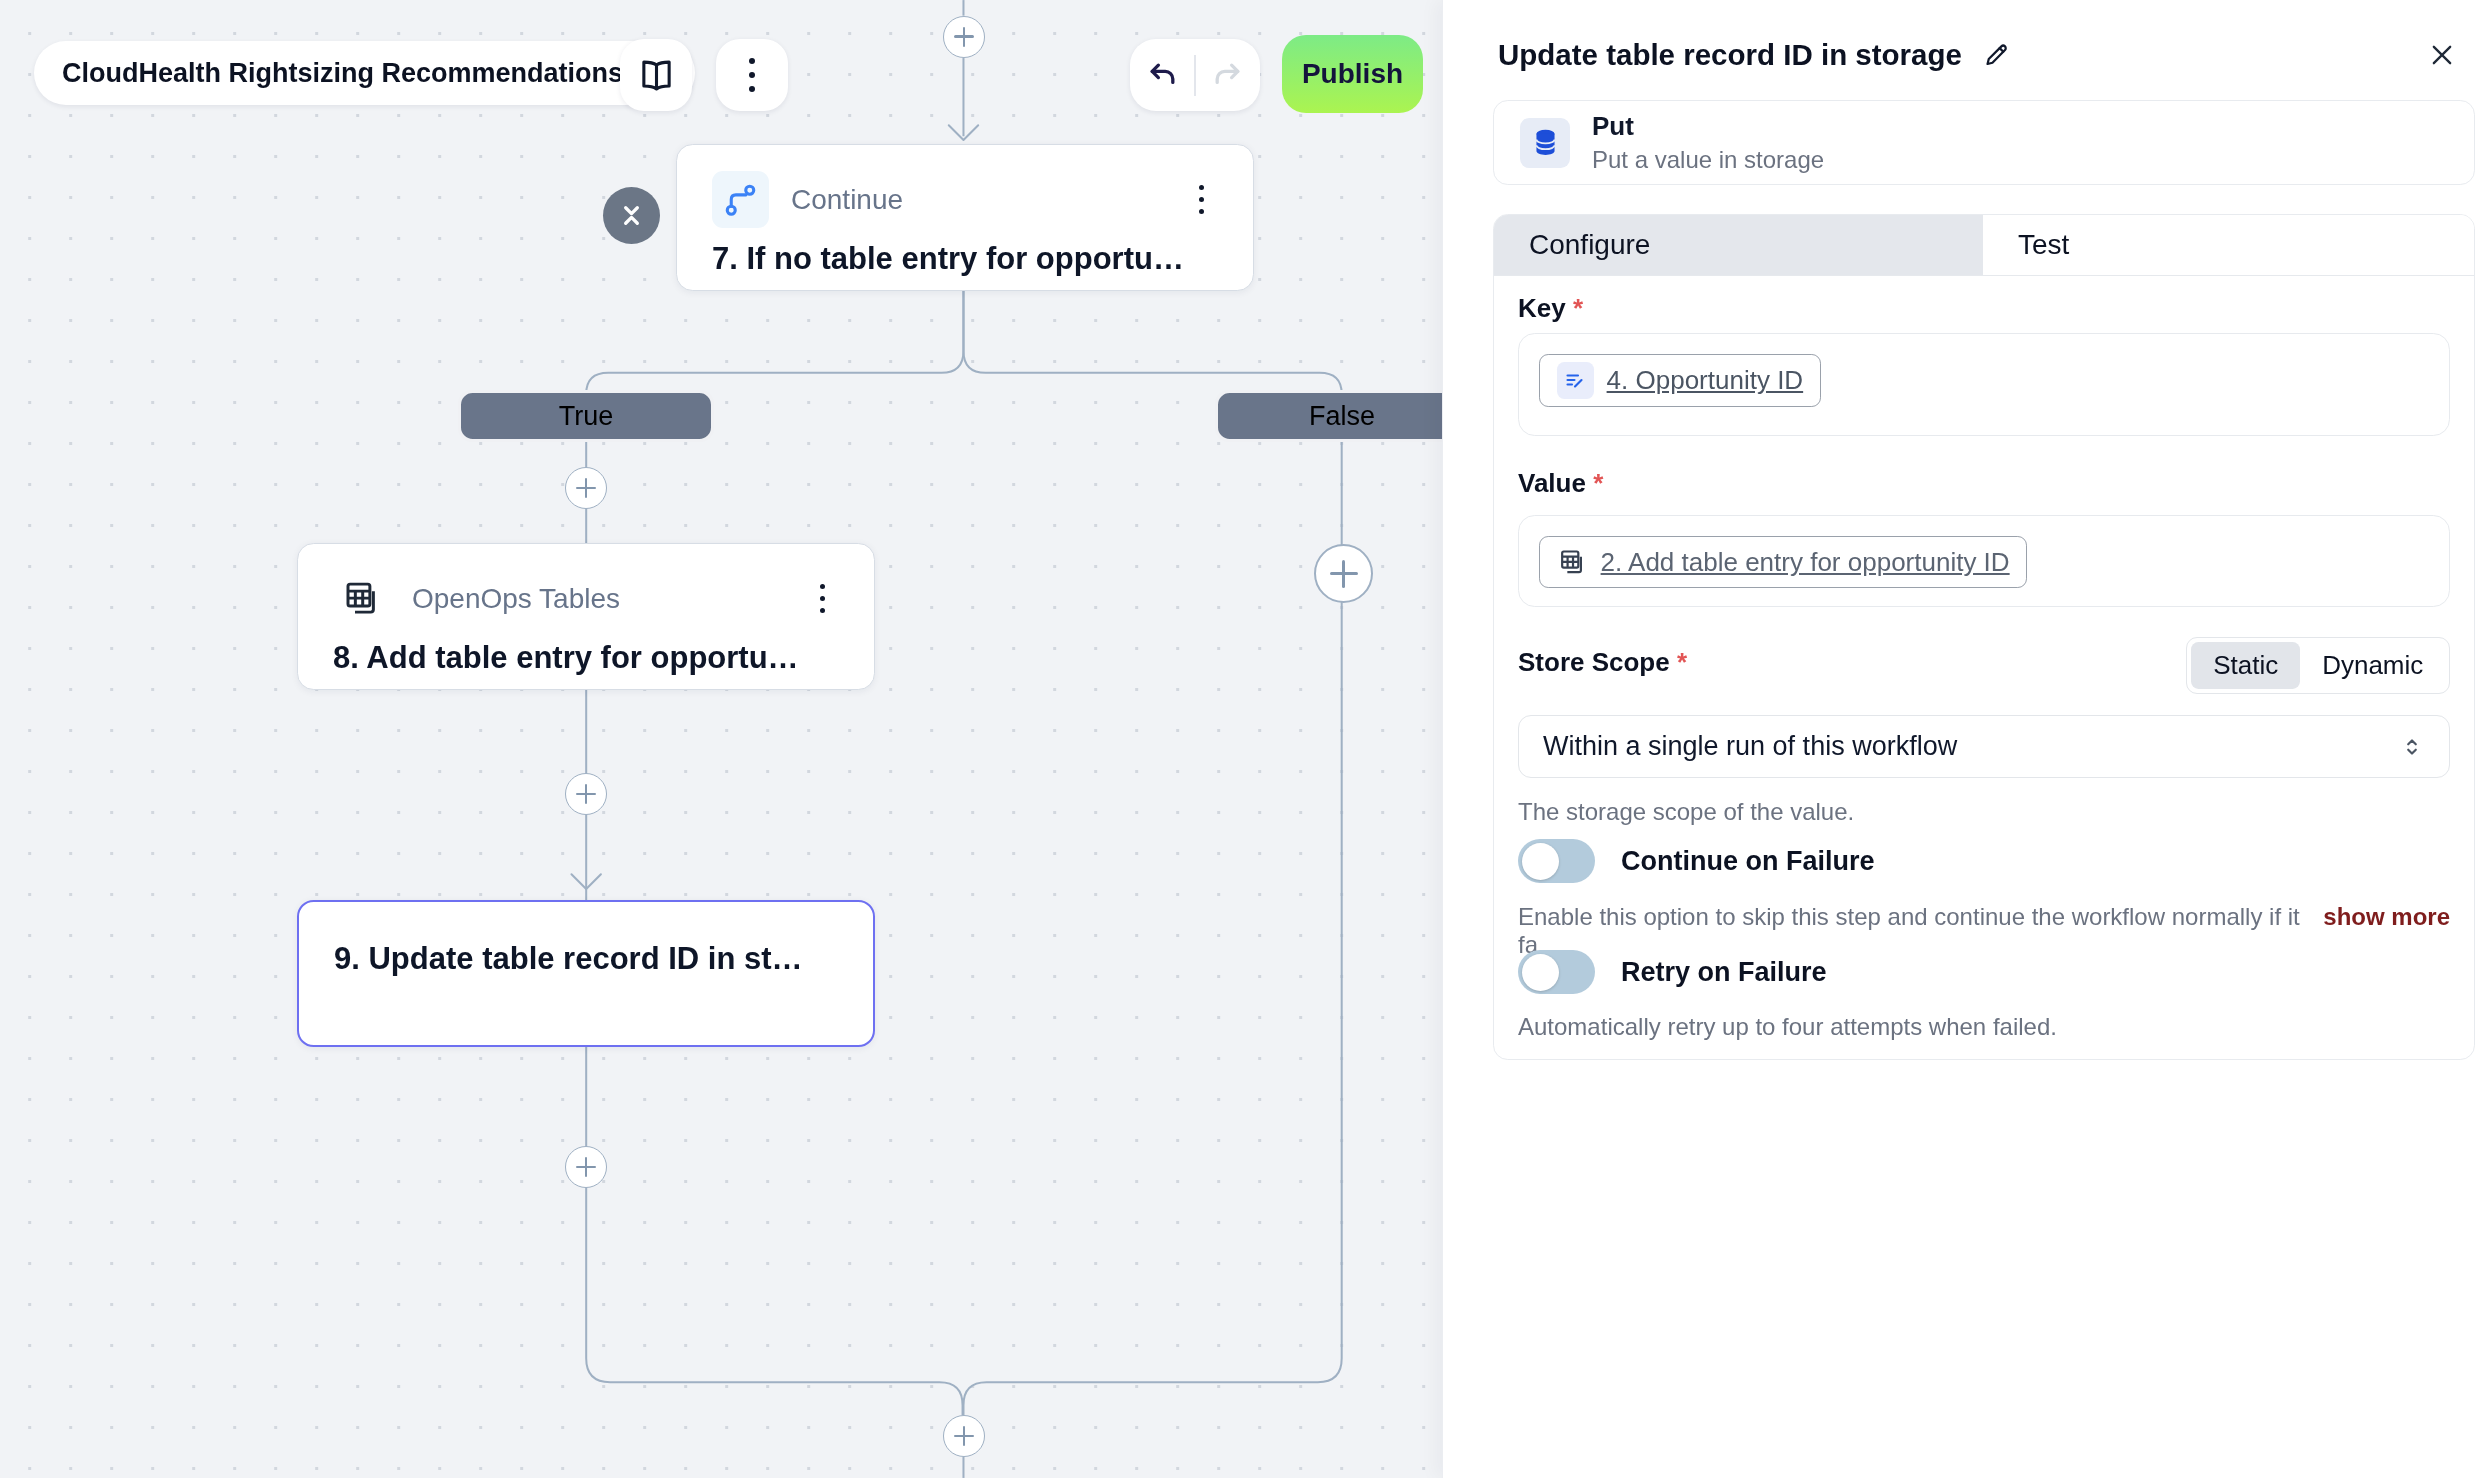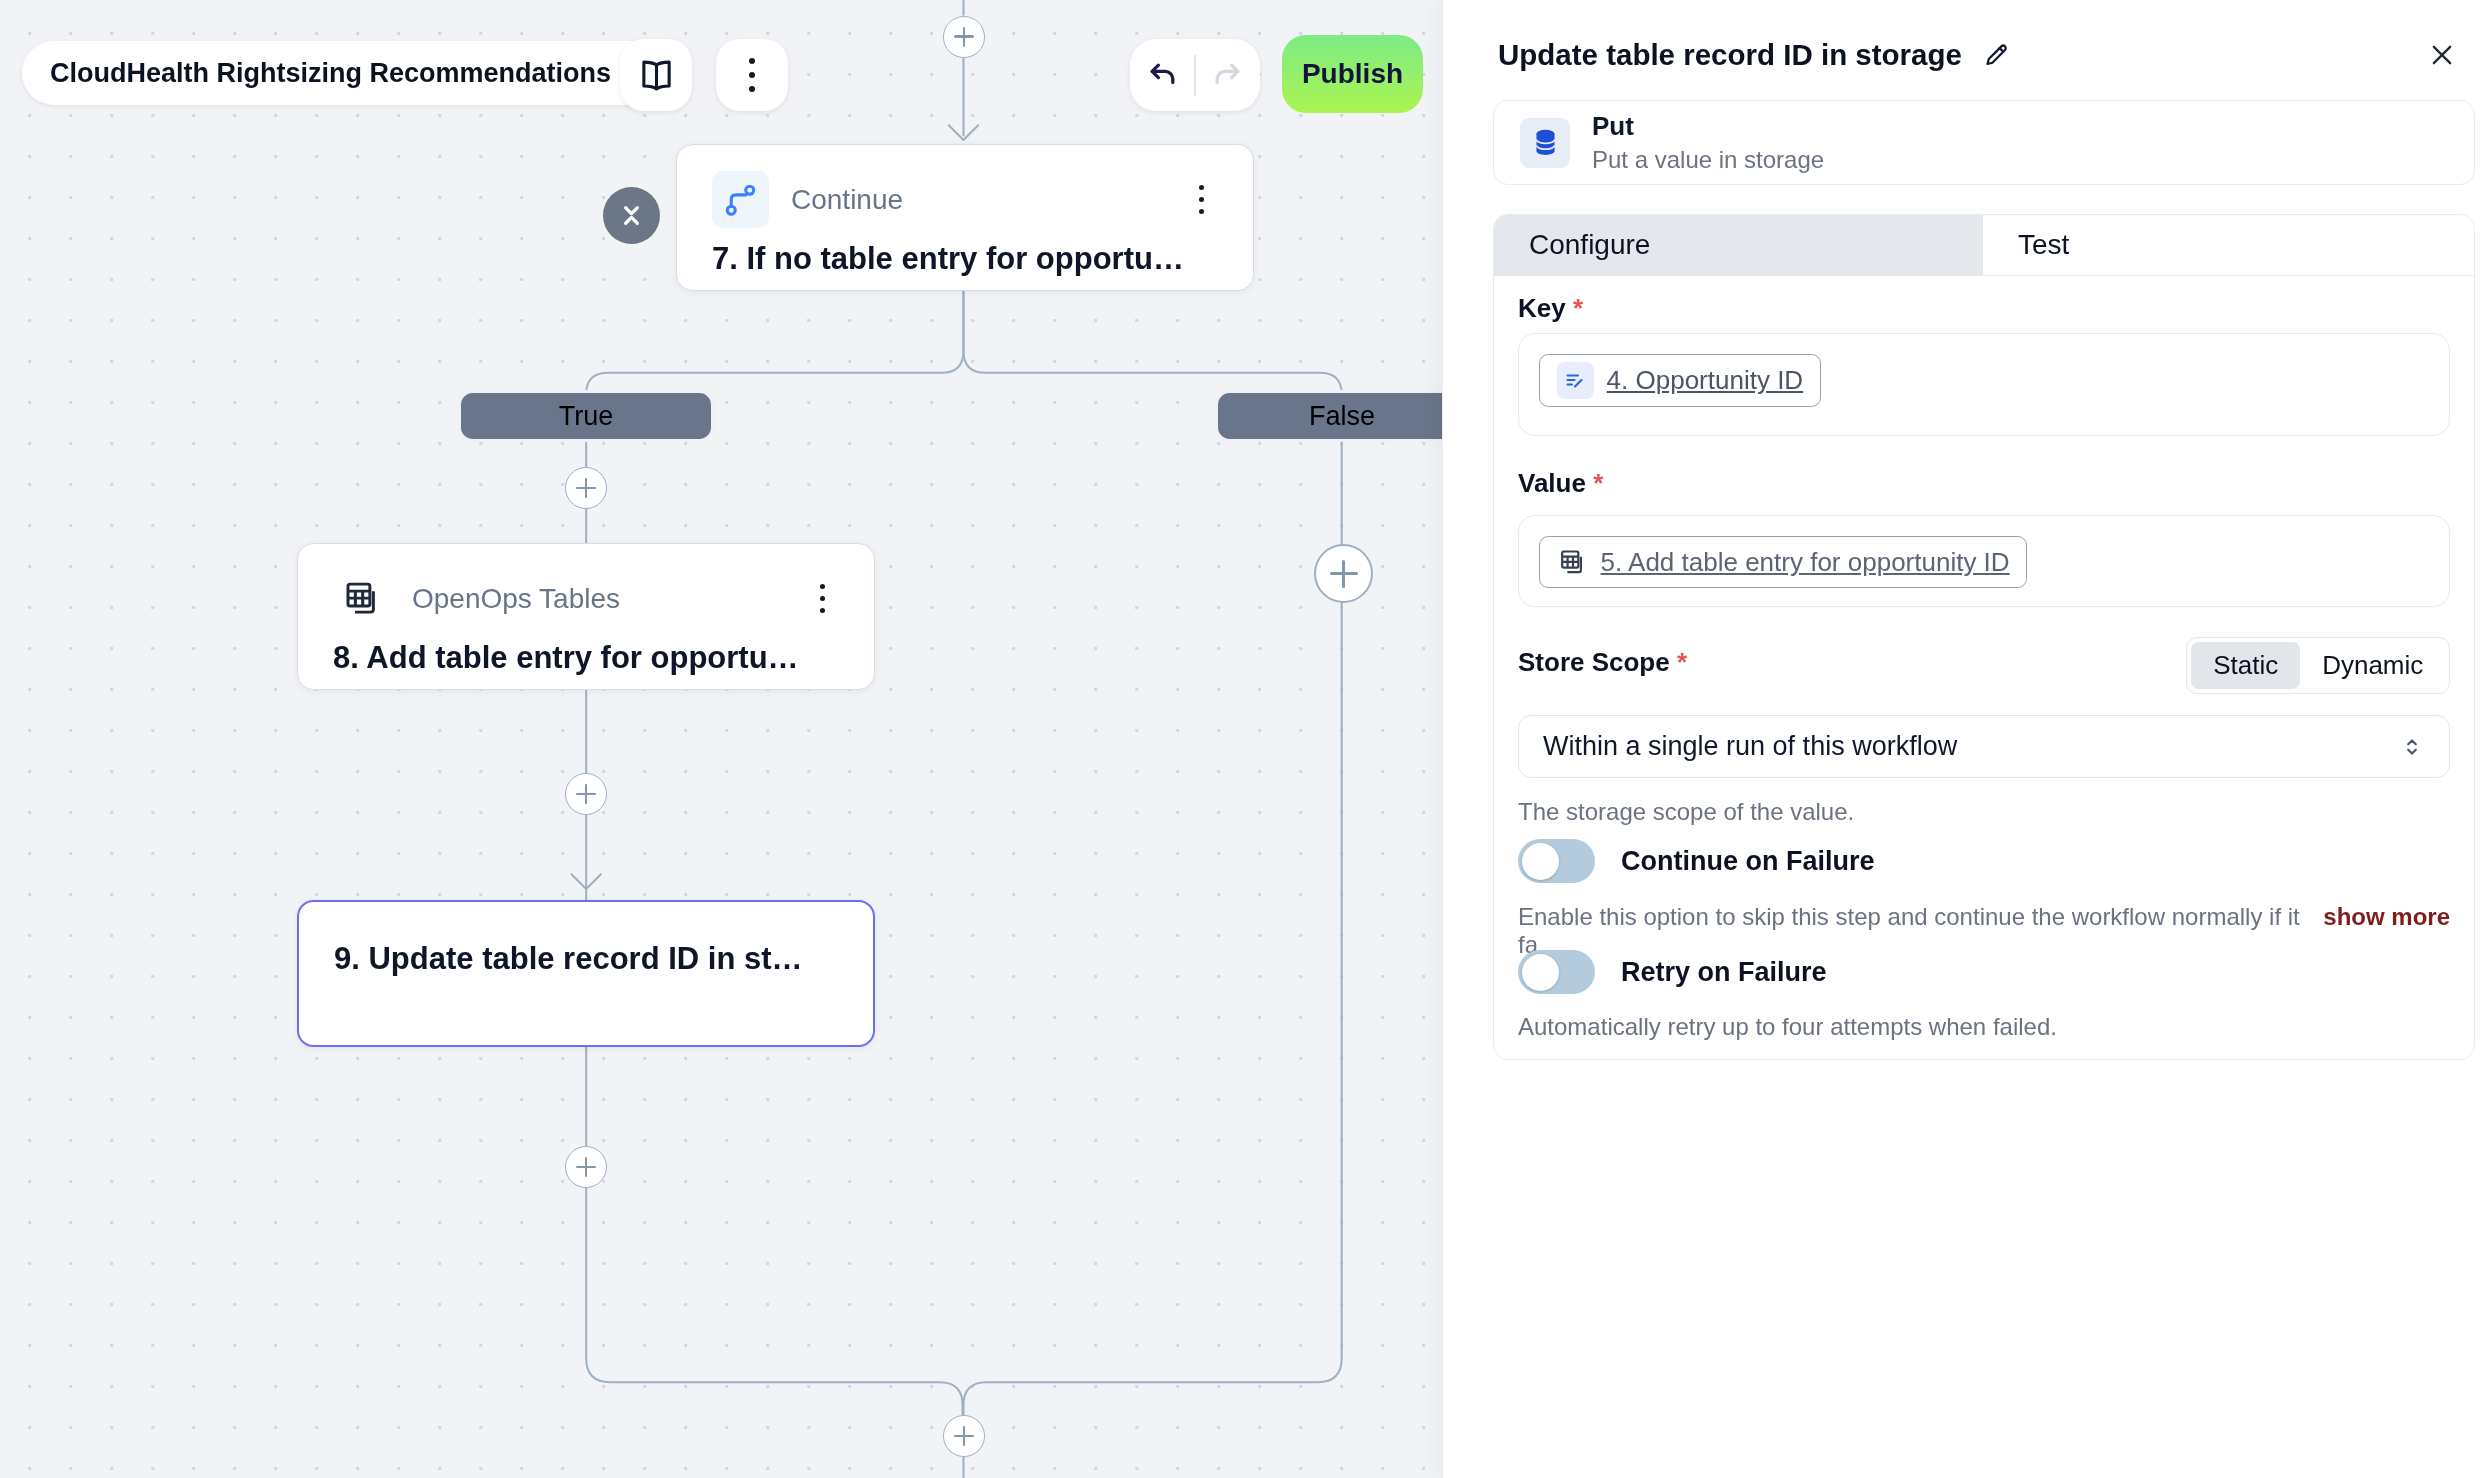--- a/index.html
+++ b/index.html
@@ -42,21 +42,21 @@
   .kebab { margin-left:auto; width:37px; height:44px; display:flex; flex-direction:column;
     align-items:center; justify-content:center; gap:6.4px; cursor:pointer; }
   .kebab i { width:5.5px; height:5.5px; border-radius:50%; background:#10182b; }
   .node-title { margin-top:13px; font-size:31px; font-weight:700; color:#0e1628;
     white-space:nowrap; overflow:hidden; }
 
   .collapse-badge { position:absolute; width:57px; height:57px; border-radius:50%;
     background:#6b7686; display:flex; align-items:center; justify-content:center; cursor:pointer; }
 
   
-  .flow-pill { position:absolute; left:22px; top:41px; height:64px; border-radius:32px;
+  .flow-pill { position:absolute; left:34px; top:41px; height:64px; border-radius:32px;
     background:#fff; box-shadow:0 1.8px 5.5px rgba(20,30,60,0.08); display:flex; align-items:center;
     padding:0 28px; gap:20px; cursor:pointer; }
   .flow-pill span { font-size:27px; font-weight:600; color:#0c1222; }
   .sq-btn { position:absolute; top:39px; width:72px; height:72px; border-radius:24px;
     background:#fff; box-shadow:0 1.8px 5.5px rgba(20,30,60,0.08); display:flex;
     align-items:center; justify-content:center; cursor:pointer; }
   .kebab-v { display:flex; flex-direction:column; gap:7.4px; }
   .kebab-v i { width:6.4px; height:6.4px; border-radius:50%; background:#10182b; }
   .history-pill { position:absolute; left:1130px; top:39px; width:130px; height:72px;
     border-radius:26px; background:#fff; box-shadow:0 1.8px 5.5px rgba(20,30,60,0.08);
@@ -337,21 +337,21 @@
       </div>
       <div class="input-box" style="top:300px; height:92px;">
         <div class="chip" style="height:52px;">
           <svg width="31" height="31" viewBox="0 0 24 24">
             <g fill="none" stroke="#374151" stroke-width="1.7">
               <path d="M18.5 7.5 V18 Q18.5 19.5 17 19.5 H8"></path>
               <rect x="4" y="3.5" width="12.5" height="12.5" rx="1.2"></rect>
               <path d="M4 7.5 H16.5 M4 11.5 H16.5 M8.2 7.5 V16 M12.4 7.5 V16"></path>
             </g>
           </svg>
-          <span class="chip-text">5. Add table entry for opportunity ID</span>
+          <span class="chip-text">2. Add table entry for opportunity ID</span>
         </div>
       </div>
 
       <div class="field-label" style="top:432px;">
         <span>Store Scope</span><span class="req">*</span>
       </div>
       <div class="segmented">
         <div class="seg active">Static</div>
         <div class="seg">Dynamic</div>
       </div>

